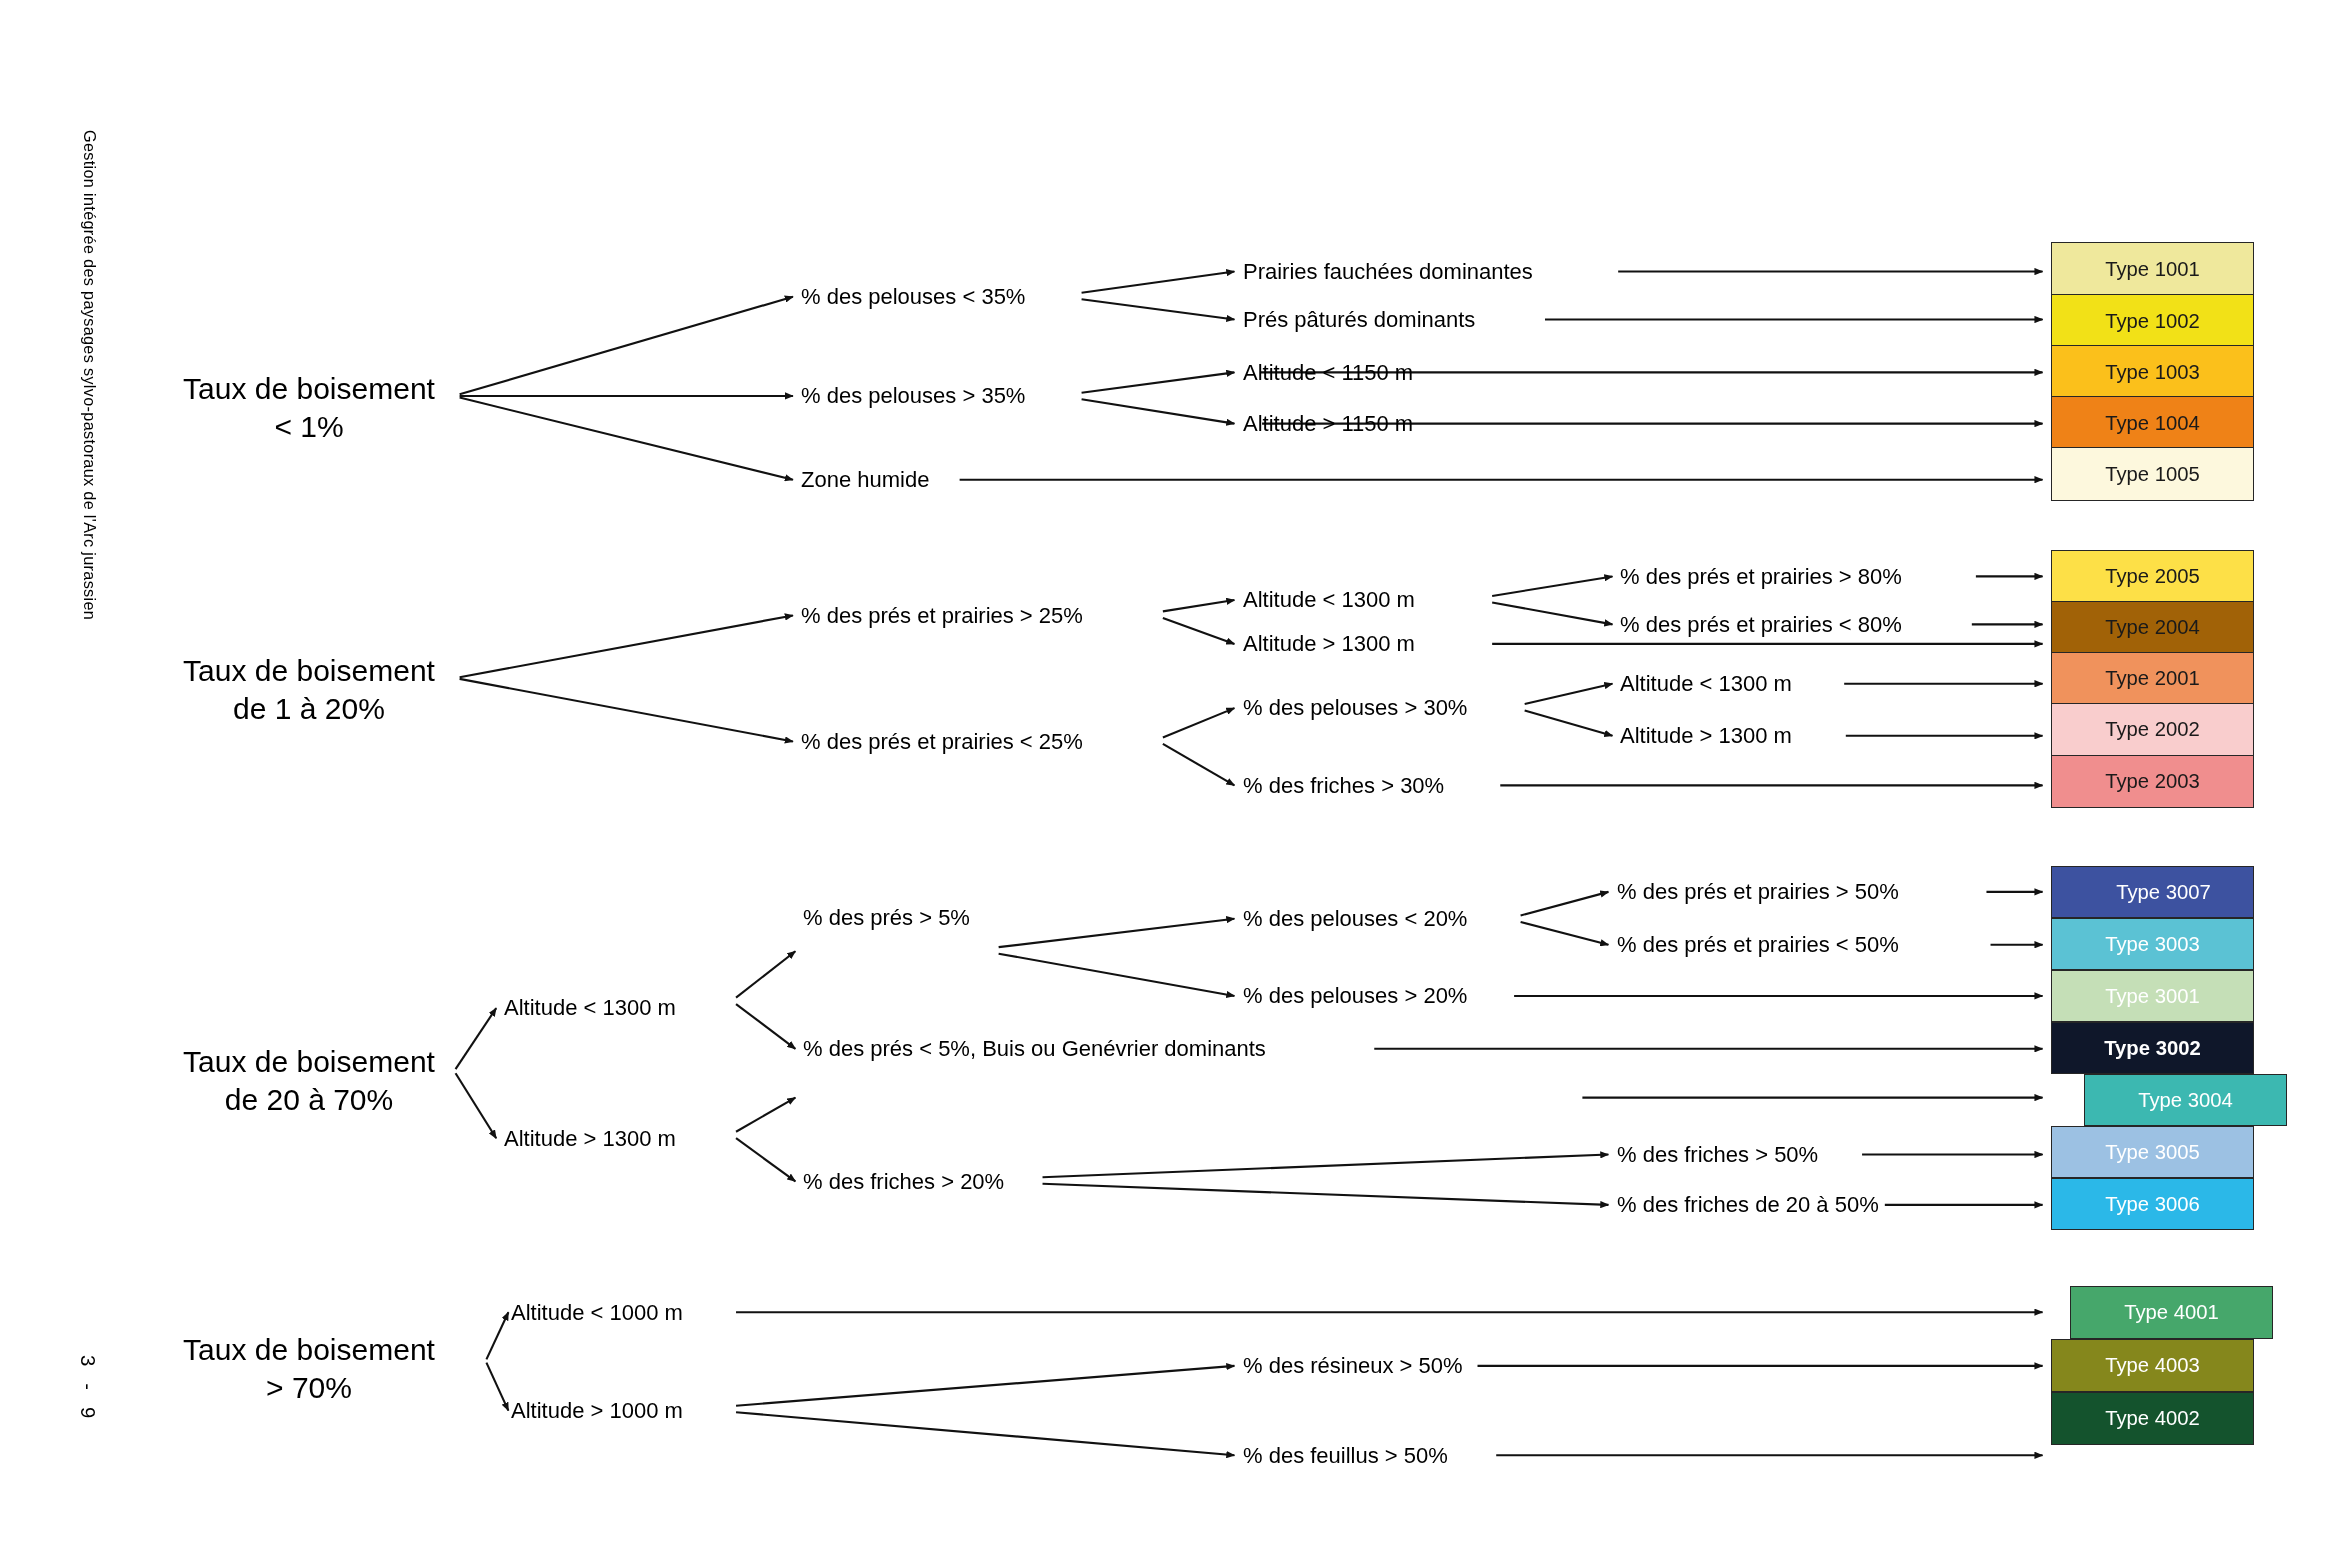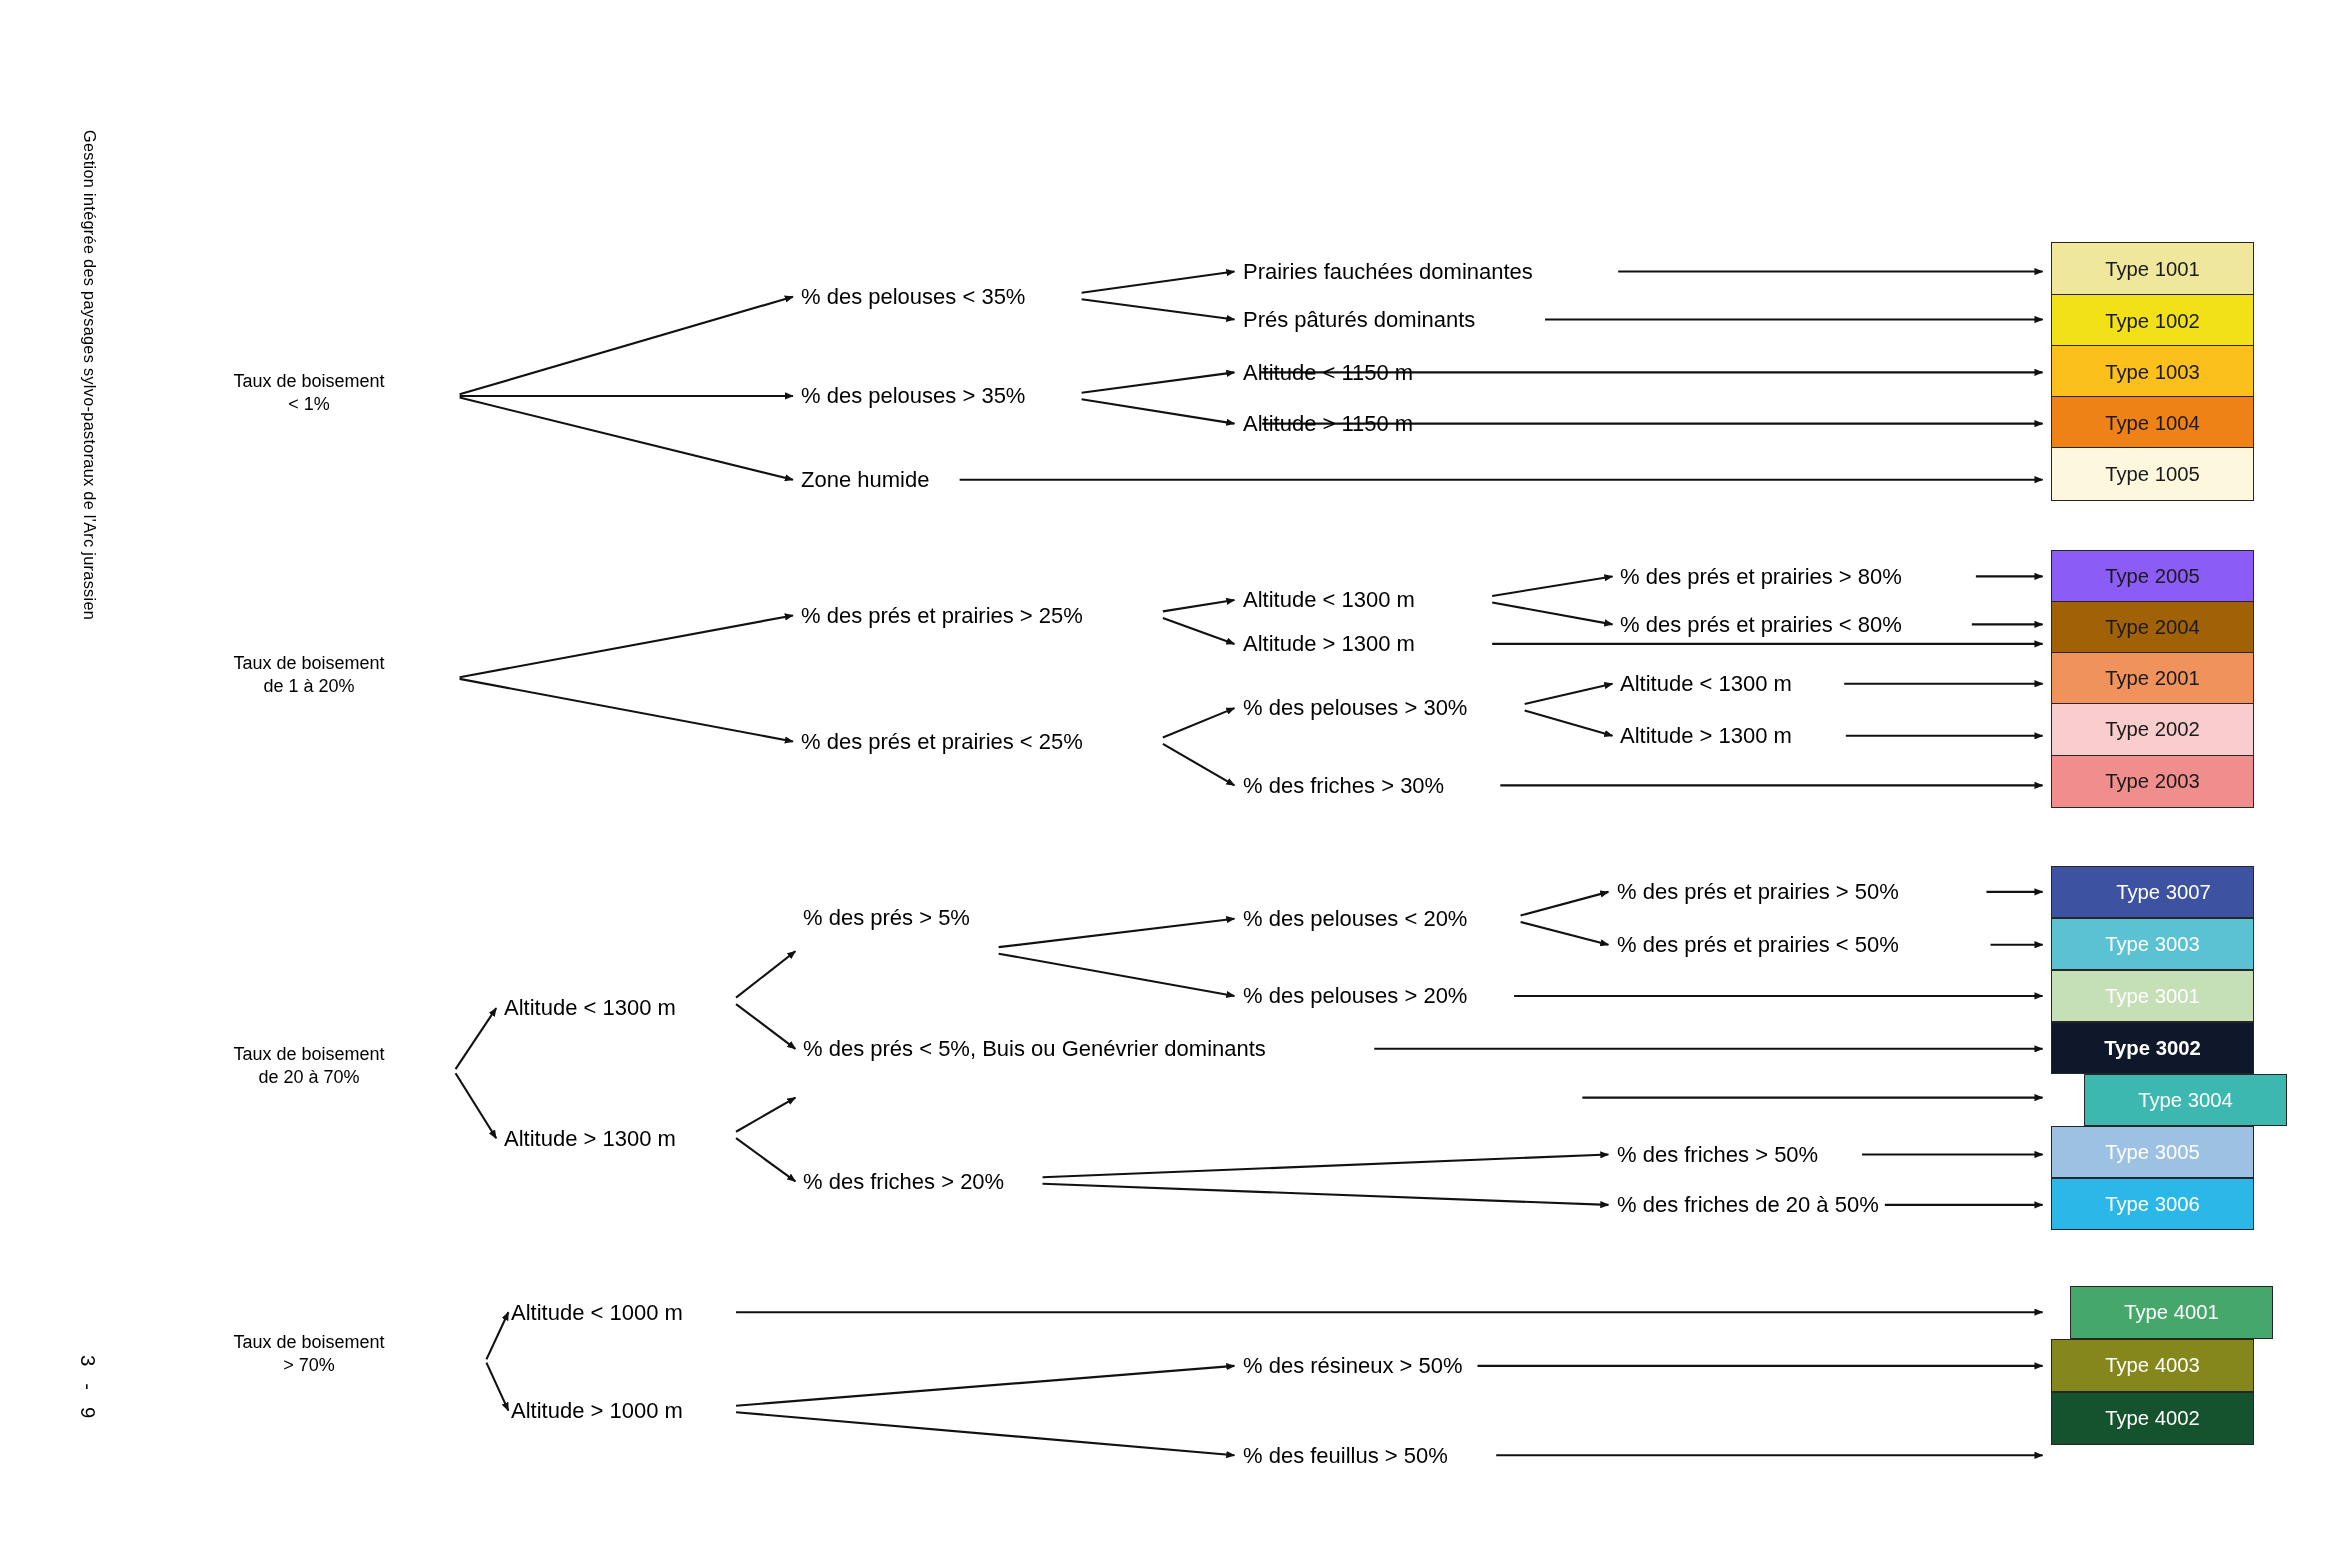--- a/index.html
+++ b/index.html
@@ -63,21 +63,21 @@
   }
   
   .node {
     position: absolute;
     font-size: 22px;
     line-height: 1.28;
     white-space: nowrap;
     color: #000;
   }
   .node.root {
-    font-size: 18px;
+    font-size: 30px;
     text-align: center;
     white-space: pre-line;
   }
   
   .type-box {
     position: absolute;
     left: 2051px;
     width: 203px;
     box-sizing: border-box;
     border: 1.6px solid #262626;
@@ -216,21 +216,21 @@
   <div class="node" style="left:1243px; top:630px;">Altitude &gt; 1300 m</div>
   <div class="node" style="left:1243px; top:694px;">% des pelouses &gt; 30%</div>
   <div class="node" style="left:1243px; top:772px;">% des friches &gt; 30%</div>
 
   <div class="node" style="left:1620px; top:563px;">% des prés et prairies &gt; 80%</div>
   <div class="node" style="left:1620px; top:611px;">% des prés et prairies &lt; 80%</div>
   <div class="node" style="left:1620px; top:670px;">Altitude &lt; 1300 m</div>
   <div class="node" style="left:1620px; top:722px;">Altitude &gt; 1300 m</div>
 
   <div class="type-stack">
-    <div class="type-box" style="top:550px; height:53px; background:#8b5cf6; color:#1a1a1a;">Type 2005</div>
+    <div class="type-box" style="top:550px; height:53px; background:#fde047; color:#1a1a1a;">Type 2005</div>
     <div class="type-box" style="top:601px; height:53px; background:#a16207; color:#1a1a1a;">Type 2004</div>
     <div class="type-box" style="top:652px; height:53px; background:#F0925C; color:#1a1a1a;">Type 2001</div>
     <div class="type-box" style="top:703px; height:53px; background:#F9CDCD; color:#1a1a1a;">Type 2002</div>
     <div class="type-box" style="top:755px; height:53px; background:#F08E8E; color:#1a1a1a;">Type 2003</div>
   </div>
 
   <div class="node root" style="left:173px; top:1043px; width:272px;">Taux de boisement
 de 20 à 70%</div>
 
   <div class="node" style="left:504px; top:994px;">Altitude &lt; 1300 m</div>

